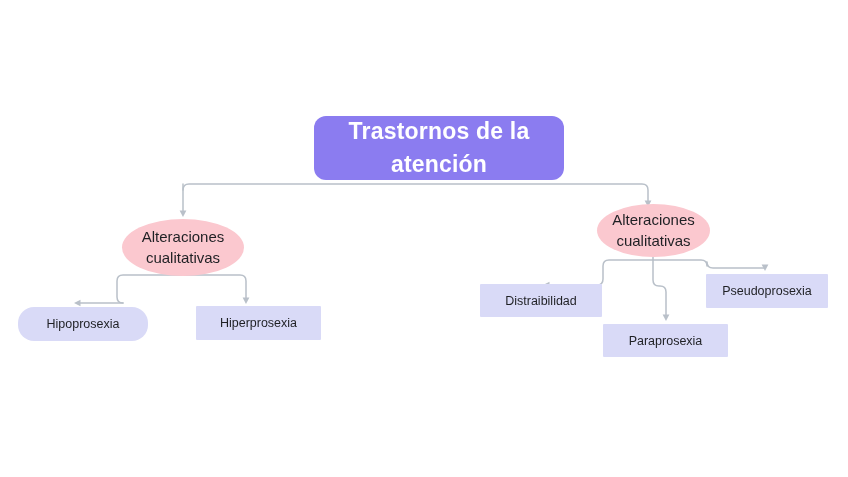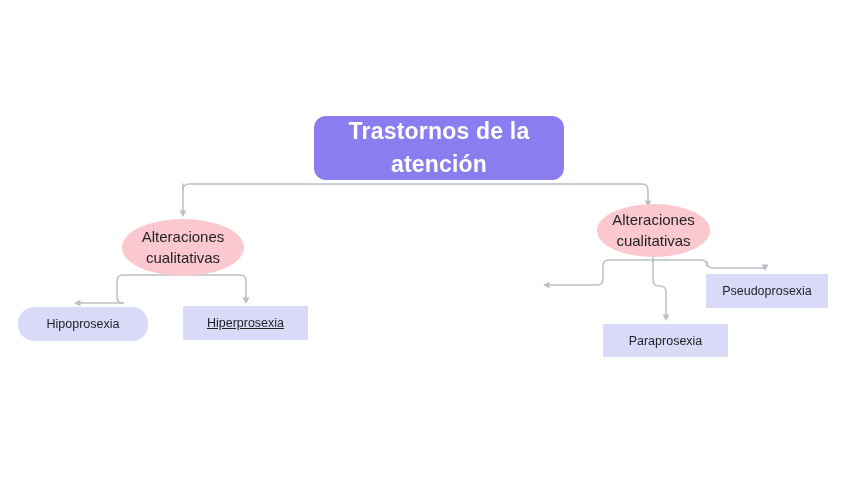--- a/index.html
+++ b/index.html
@@ -59,21 +59,21 @@
     width:113px;height:53px;
   }
   
   .leaf{
     background:#d9daf7;
     color:#1f2024;
     font-size:12.5px;
     border-radius:1px;
   }
   .leaf-hipo{ left:18px;  top:307px; width:130px;height:34px;border-radius:16px;}
-  .leaf-hiper{left:183px; top:306px; width:125px;height:34px;text-decoration:underline;}
+  .leaf-hiper{left:196px; top:306px; width:125px;height:34px;}
   .leaf-dist{ left:480px; top:284px; width:122px;height:33px;}
   .leaf-para{ left:603px; top:324px; width:125px;height:33px;}
   .leaf-pseudo{left:706px;top:274px; width:122px;height:34px;}
   .edge{
     fill:none;
     stroke:#b9c0c9;
     stroke-width:1.5;
     stroke-linecap:round;
     stroke-linejoin:round;
   }
@@ -124,20 +124,23 @@
   </div>
 
   <div class="node leaf leaf-hipo">
     <span>Hipoprosexia</span>
   </div>
 
   <div class="node leaf leaf-hiper">
     <span>Hiperprosexia</span>
   </div>
 
+  <div class="node leaf leaf-dist">
+    <span>Distraibilidad</span>
+  </div>
 
   <div class="node leaf leaf-para">
     <span>Paraprosexia</span>
   </div>
 
   <div class="node leaf leaf-pseudo">
     <span>Pseudoprosexia</span>
   </div>
 
 </div>

